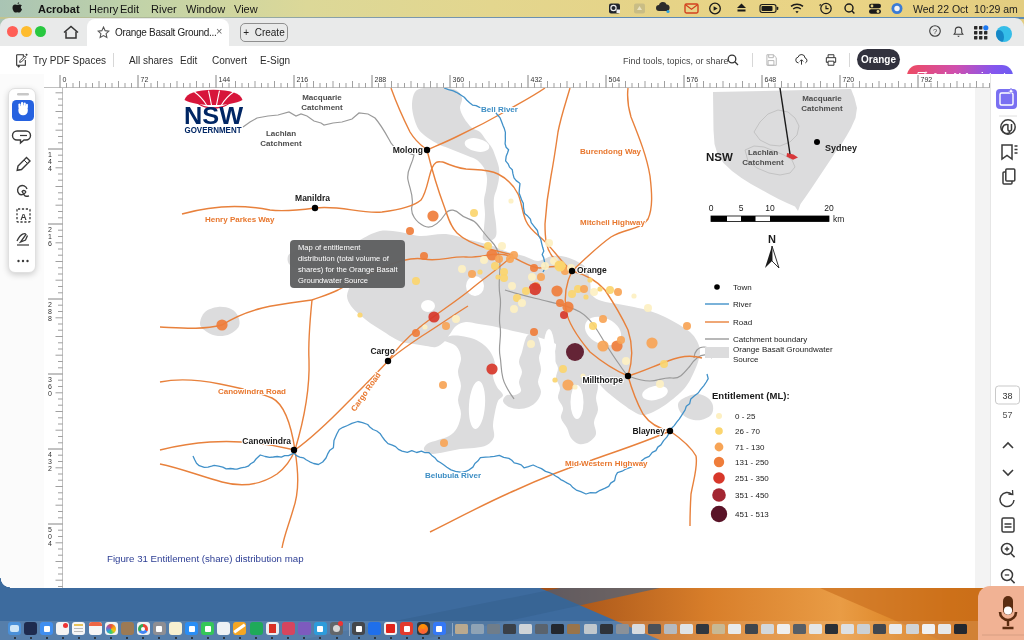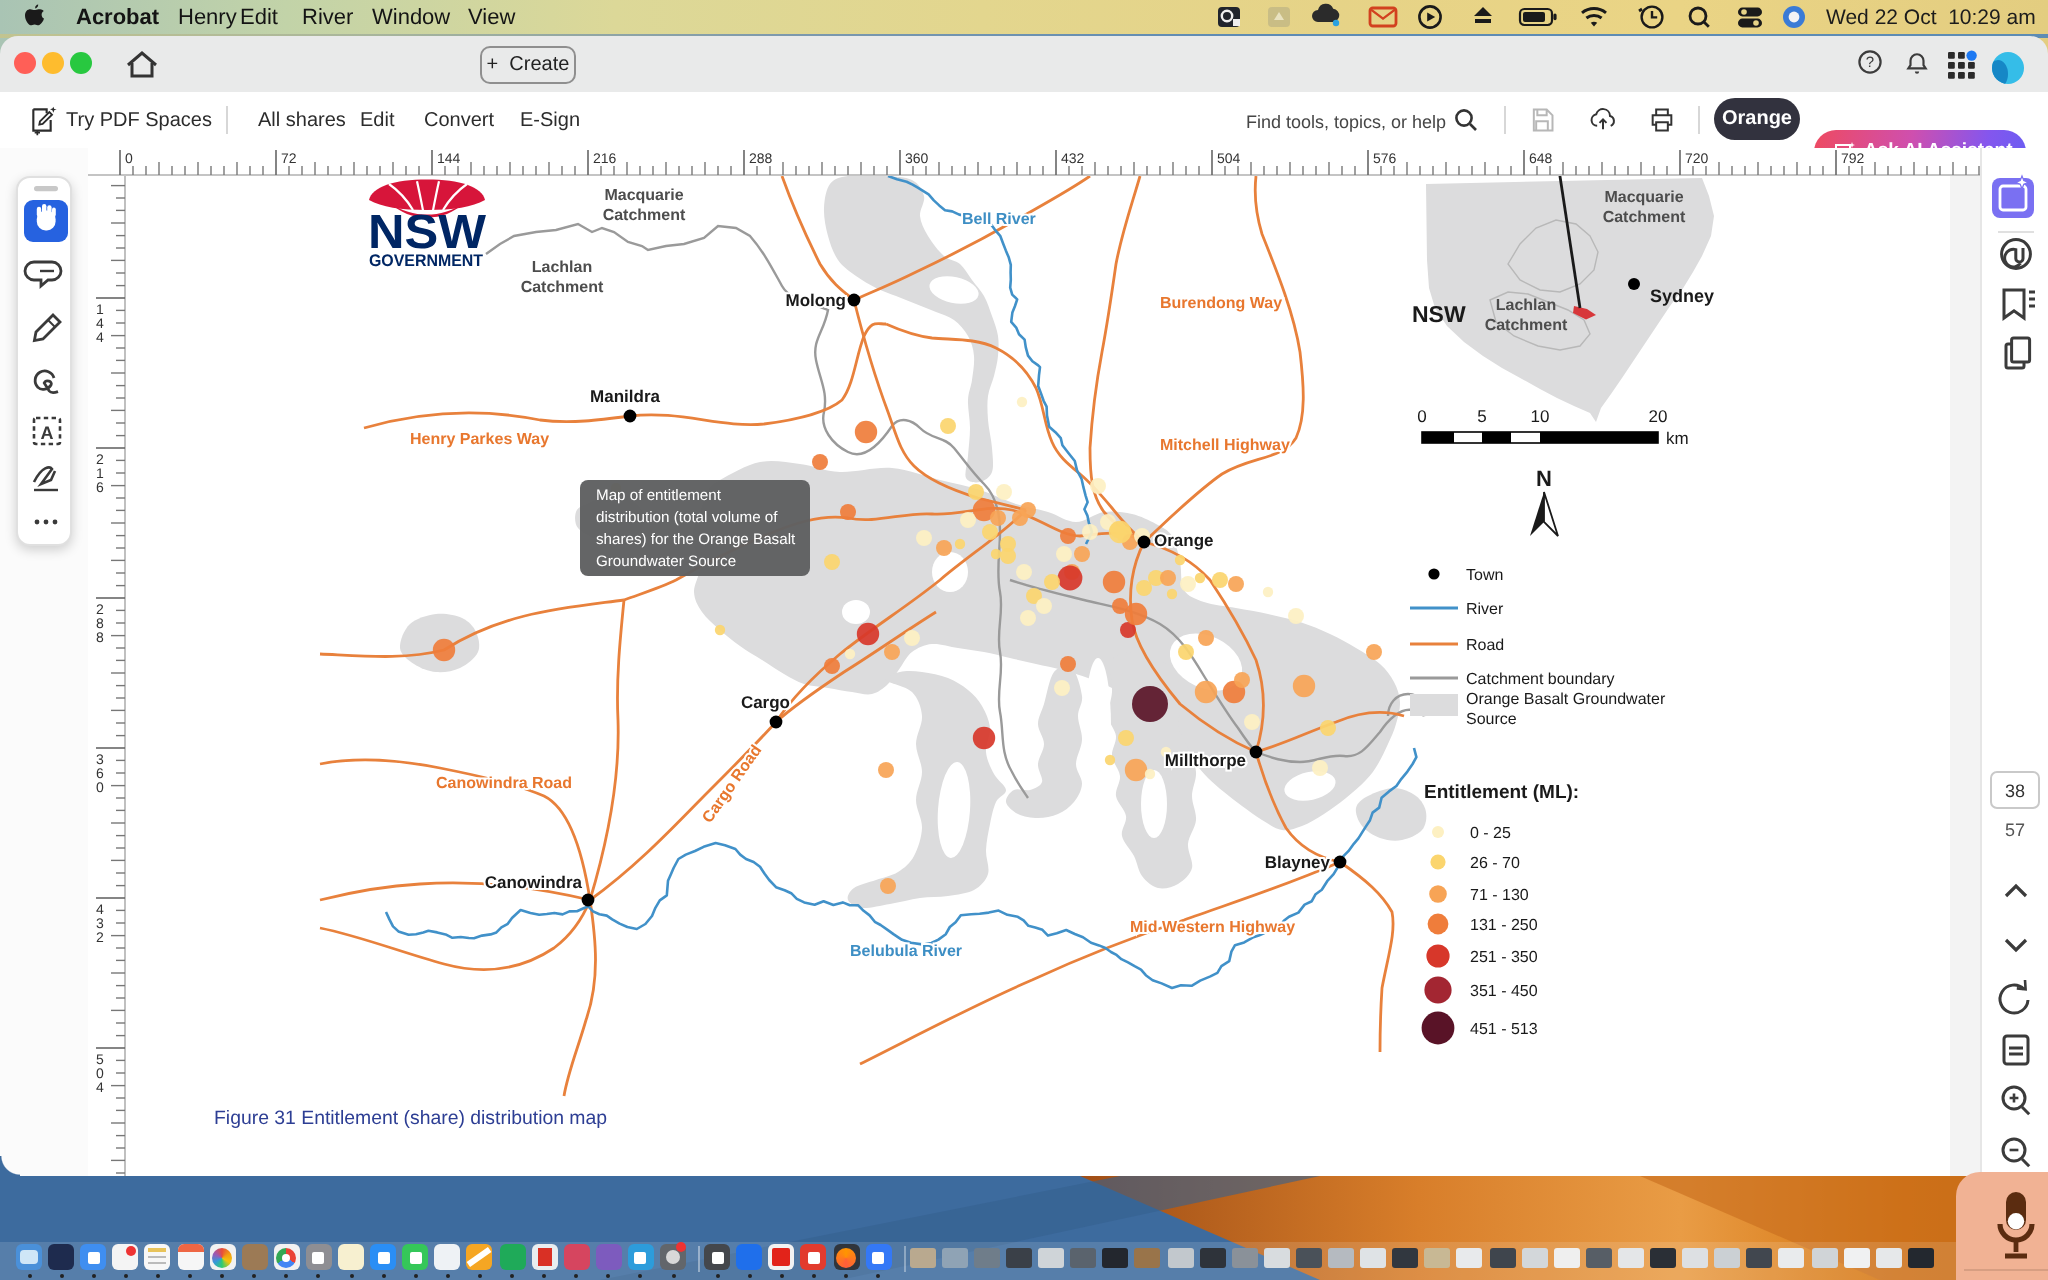--- a/index.html
+++ b/index.html
@@ -114,20 +114,27 @@
   <div id="winline" class="abs"></div>
 
   <div id="tabbar" class="abs">
     <div class="tl" style="left:7px;background:#ff5f57;"></div>
     <div class="tl" style="left:21px;background:#febc2e;"></div>
     <div class="tl" style="left:35px;background:#28c840;"></div>
     <svg width="20" height="18" style="position:absolute;left:61px;top:5px" viewBox="0 0 20 18">
       <path d="M3 9.5L10 3.5L17 9.5" fill="none" stroke="#333" stroke-width="1.5"></path>
       <path d="M5 8.5V15h10V8.5" fill="none" stroke="#333" stroke-width="1.5"></path>
     </svg>
+    <div id="tab">
+      <svg width="13" height="13" style="position:absolute;left:10px;top:7px" viewBox="0 0 24 24">
+          <path d="M12 2l3 6.6 7 .8-5.2 4.8 1.4 7L12 17.7 5.8 21.2l1.4-7L2 9.4l7-.8z" fill="none" stroke="#555" stroke-width="2"></path>
+        </svg>
+      <span style="position:absolute;left:28px;top:7.5px;font-size:10px;color:#222;letter-spacing:-0.3px;">Orange Basalt Ground...</span>
+      <span style="position:absolute;left:129px;top:6px;font-size:11px;color:#666;">×</span>
+    </div>
     <div id="createbtn">+&nbsp; Create</div>
     <svg width="12" height="12" style="position:absolute;left:929px;top:7px" viewBox="0 0 12 12">
         <circle cx="6" cy="6" r="5.3" fill="none" stroke="#3c3c3c" stroke-width="1.1"></circle>
         <text x="6" y="8.6" font-size="7.5" text-anchor="middle" fill="#3c3c3c" font-family="Liberation Sans">?</text>
       </svg>
     <svg width="13" height="14" style="position:absolute;left:952px;top:7px" viewBox="0 0 24 24">
         <path d="M12 3a6 6 0 0 0-6 6v4l-2 3h16l-2-3V9a6 6 0 0 0-6-6z" fill="none" stroke="#3c3c3c" stroke-width="2"></path>
         <path d="M10 19a2 2 0 0 0 4 0" fill="#3c3c3c"></path>
       </svg>
     <svg width="16" height="16" style="position:absolute;left:973px;top:7px" viewBox="0 0 16 16">
@@ -155,21 +162,21 @@
       <path d="M19 2l.7 1.8L21.5 4l-1.8.7L19 6.5l-.7-1.8L16.5 4l1.8-.6z" fill="#2c2c2c"></path>
       <path d="M7 19.5v4M5 21.5h4" stroke="#2c2c2c" stroke-width="1.3"></path>
     </svg>
     <div class="tb" style="left:33px;">Try PDF Spaces</div>
     <div class="vsep" style="left:113px;top:7px;height:14px;"></div>
     <div class="tb" style="left:129px;">All shares</div>
     <div class="tb" style="left:180px;">Edit</div>
     <div class="tb" style="left:212px;">Convert</div>
     <div class="tb" style="left:260px;">E-Sign</div>
 
-    <div class="tb" style="left:623px;color:#464646;font-size:9px;top:9px;">Find tools, topics, or help</div>
+    <div class="tb" style="left:623px;color:#464646;font-size:9px;top:9px;">Find tools, topics, or share</div>
     <svg width="12" height="12" style="position:absolute;left:727px;top:8px" viewBox="0 0 12 12">
         <circle cx="5" cy="5" r="3.8" fill="none" stroke="#333" stroke-width="1.3"></circle>
         <path d="M8 8l3 3" stroke="#333" stroke-width="1.3"></path>
       </svg>
     <div class="vsep" style="left:752px;top:7px;height:14px;"></div>
     <svg width="14" height="14" style="position:absolute;left:764px;top:7px" viewBox="0 0 24 24" opacity="0.35">
         <path d="M5 3h11l5 5v13H5z M8 3v5h8V3 M7 13h10v8H7z" fill="none" stroke="#333" stroke-width="1.7"></path>
       </svg>
     <svg width="15" height="14" style="position:absolute;left:794px;top:7px" viewBox="0 0 24 24">
         <path d="M7 17a5 5 0 0 1-.8-9.9A6 6 0 0 1 18 8.5a4.5 4.5 0 0 1 .6 8.5" fill="none" stroke="#333" stroke-width="1.7"></path>

